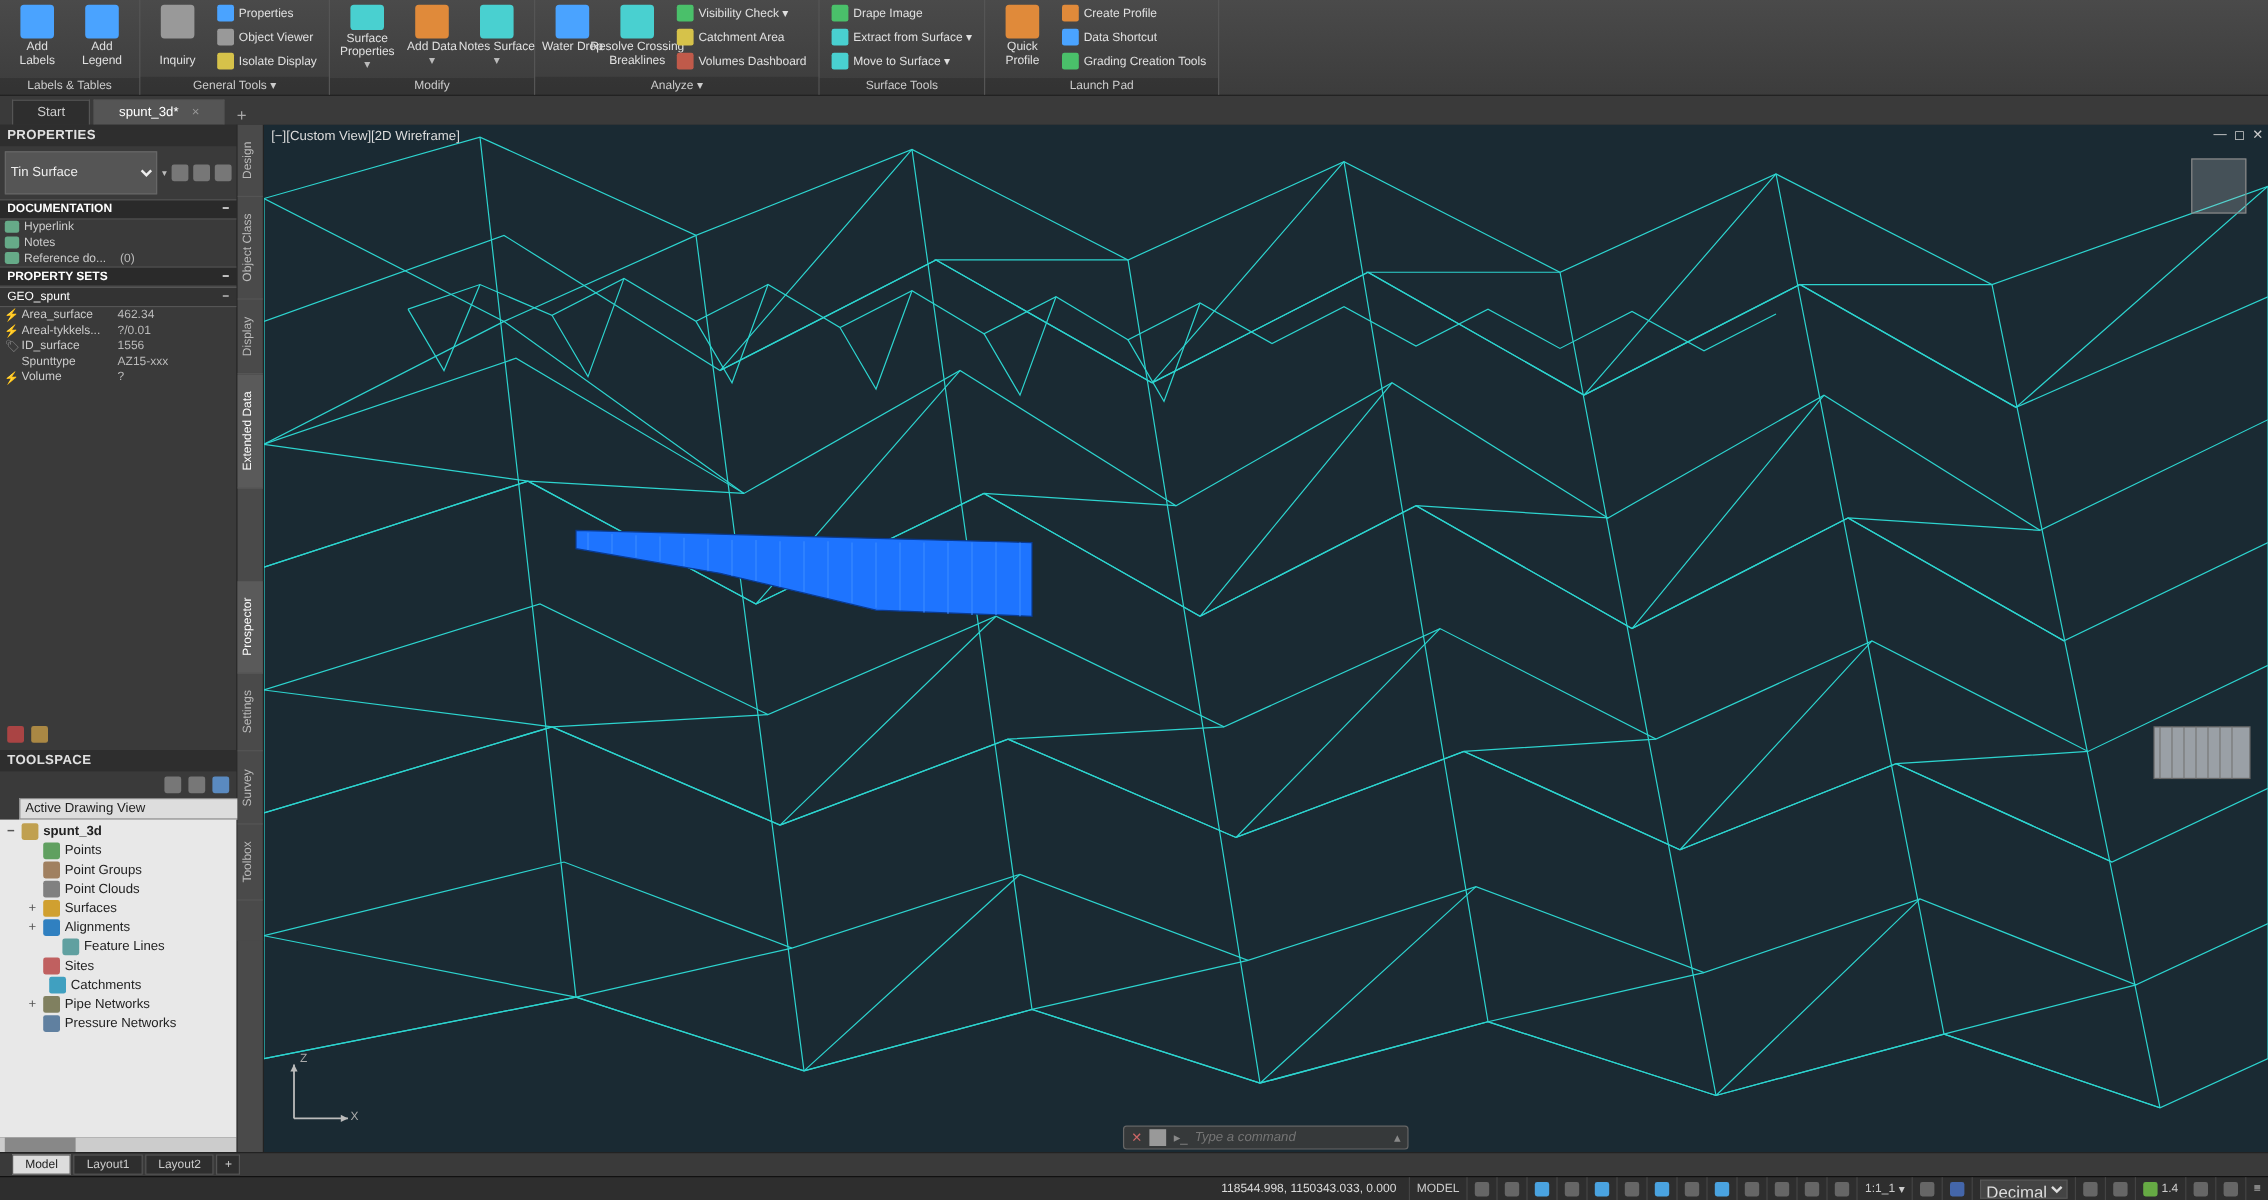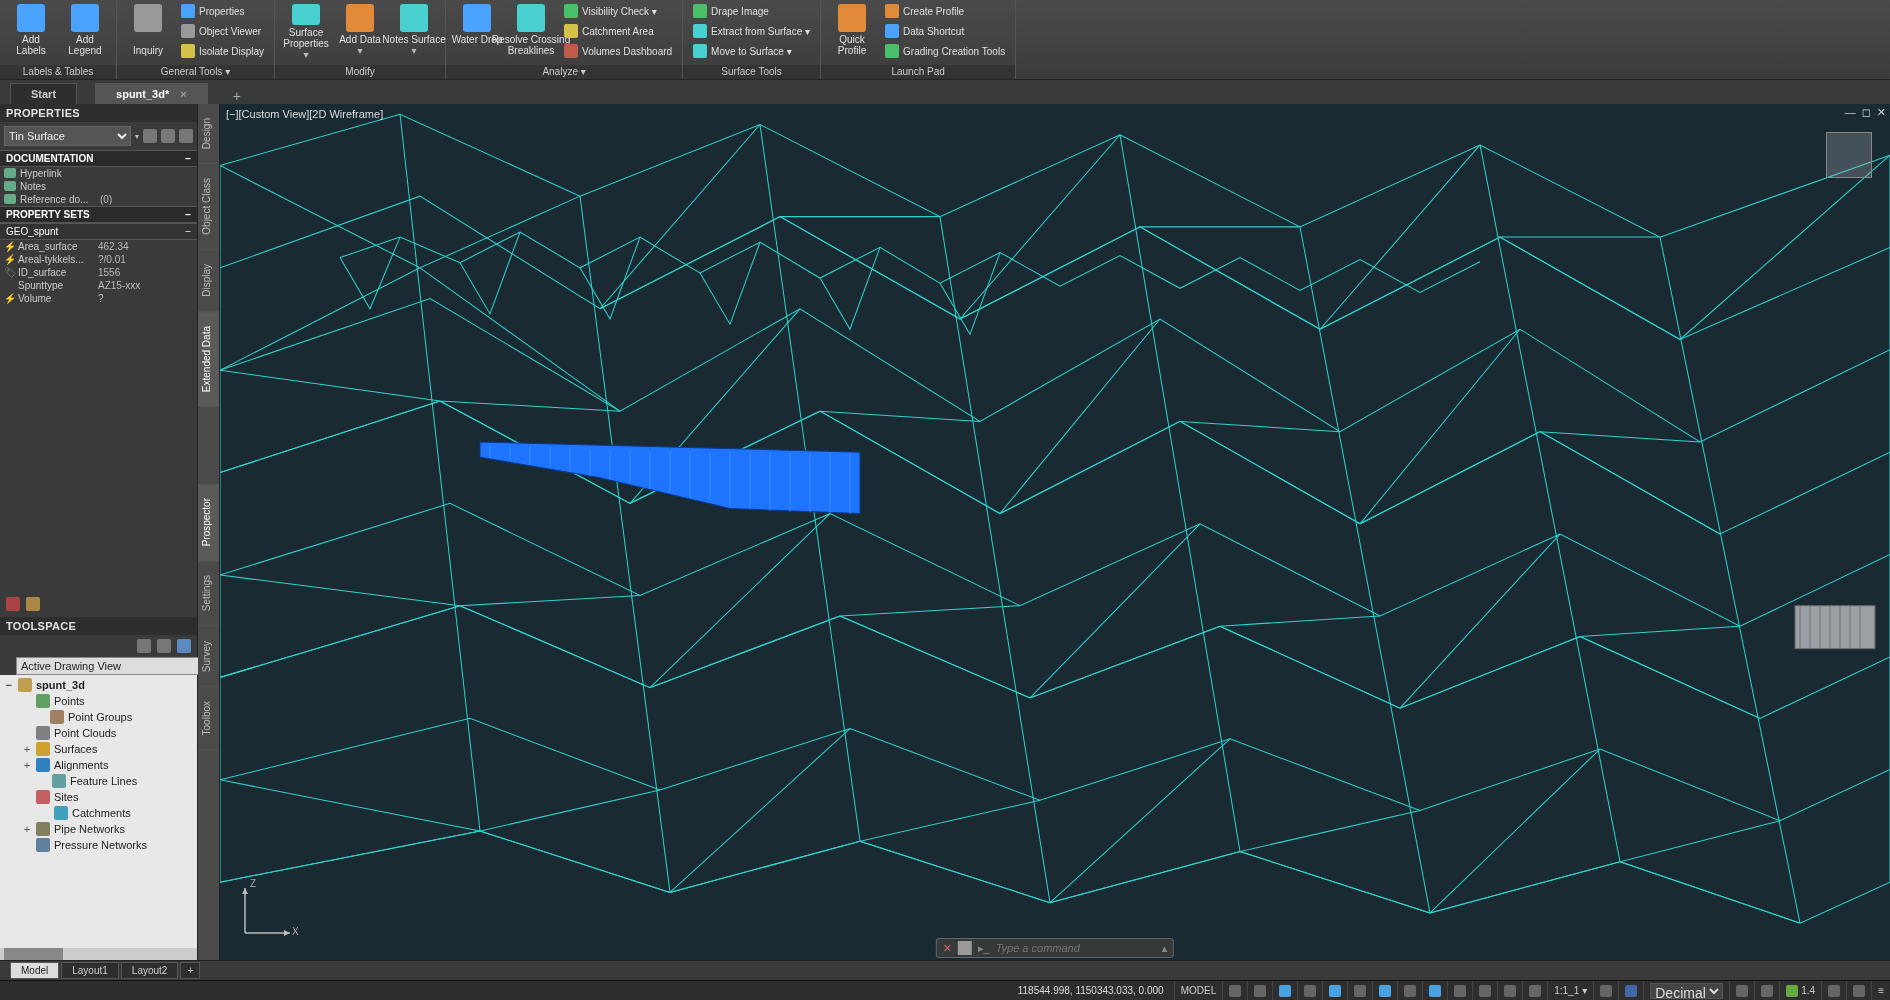--- a/index.html
+++ b/index.html
@@ -16,37 +16,37 @@
 .rbtn-stack { display: flex; flex-direction: column; gap: 2px; }
 .rbtn-small { display: flex; align-items: center; gap: 4px; height: 18px; padding: 0 4px; cursor: pointer; color: #e0e0e0; font-size: 10px; white-space: nowrap; }
 .rbtn-small .ic { width: 14px; height: 14px; background: #888; border-radius: 2px; }
 .arrow-down { font-size: 8px; color: #bbb; }
 
 
 .ic.blue { background:#4aa3ff; } .ic.cyan{background:#49d0d0;} .ic.yellow{background:#d6c24a;} .ic.green{background:#4ac06a;} .ic.red{background:#c05a4a;} .ic.orange{background:#e08a3a;} .ic.grey{background:#999;}
 
 
 .doctabs { height: 24px; background: #3a3a3a; display: flex; align-items: flex-end; padding-left: 10px; gap: 0; }
-.doctab { padding: 4px 20px; background: #2e2e2e; color: #ccc; border: 1px solid #555; border-bottom: none; font-size: 11px; cursor: pointer; margin-right: 18px; font-weight: bold; }
+.doctab { padding: 4px 20px; background: #2e2e2e; color: #ccc; border: 1px solid #555; border-bottom: none; font-size: 11px; cursor: pointer; margin-right: 3px; }
 .doctab.active { background: #555; color: #fff; }
 .doctab .close { margin-left: 8px; color: #999; }
 .newtab { width: 22px; text-align: center; color: #aaa; font-size: 14px; cursor: pointer; }
 
 
 .main { display: flex; height: calc(1000px - 80px - 24px - 20px - 20px); }
 .left { width: 198px; background: #3a3a3a; display: flex; flex-direction: column; border-right: 1px solid #222; }
 .vtabs { width: 22px; background: #4a4a4a; display: flex; flex-direction: column; border-right: 1px solid #222; }
 .vtab { writing-mode: vertical-rl; transform: rotate(180deg); padding: 14px 3px; font-size: 10px; color: #bbb; border-top: 1px solid #555; cursor: pointer; text-align: center; }
 .vtab.active { background: #5a5a5a; color: #fff; }
 .viewport { flex: 1; position: relative; background: #1a2a33; overflow: hidden; }
 
 
 .panel-title { background: #2e2e2e; color: #e0e0e0; padding: 3px 6px; font-size: 11px; font-weight: bold; letter-spacing: .3px; }
 .prop-selector { display: flex; align-items: center; gap: 4px; padding: 4px; background: #3a3a3a; }
-.prop-selector select { flex: 1; background: #555; color: #eee; border: 1px solid #666; font-size: 11px; height: 20px; }
+.prop-selector select { flex: 1; background: #555; color: #eee; border: 1px solid #666; font-size: 11px; height: 36px; }
 .mini-ic { width: 14px; height: 14px; background: #777; border-radius: 2px; cursor: pointer; }
 .prop-section { background: #2a2a2a; color: #fff; font-weight: bold; padding: 2px 6px; font-size: 10px; border-top: 1px solid #555; border-bottom: 1px solid #555; display:flex; justify-content:space-between;}
 .prop-row { display: flex; font-size: 10px; padding: 1px 6px 1px 18px; color: #ccc; }
 .prop-row .k { width: 80px; overflow: hidden; text-overflow: ellipsis; white-space: nowrap; }
 .prop-row .v { flex: 1; color: #bbb; }
 .prop-row .lk { width:12px; height:10px; background:#6a8; border-radius:2px; margin-right:4px; margin-left:-14px;}
 .prop-row .fx { width:10px; height:10px; margin-right:4px; margin-left:-14px; color:#888;}
 .prop-spacer { flex: 1; min-height: 40px; }
 .prop-footer-ic { display:flex; gap:6px; padding:6px;}
 .prop-footer-ic div{width:14px;height:14px;background:#a44;border-radius:2px;}
@@ -330,21 +330,21 @@
             <div class="tree-row bold" style="padding-left: 4px;">
               <span class="tw">−</span>
               <span class="tic" style="background: rgb(192, 160, 80);"></span>
               <span>spunt_3d</span>
             </div>
             <div class="tree-row" style="padding-left: 22px;">
               <span class="tw"></span>
               <span class="tic" style="background: rgb(96, 160, 96);"></span>
               <span>Points</span>
             </div>
-            <div class="tree-row" style="padding-left: 36px;">
+            <div class="tree-row" style="padding-left: 22px;">
               <span class="tw"></span>
               <span class="tic" style="background: rgb(160, 128, 96);"></span>
               <span>Point Groups</span>
             </div>
             <div class="tree-row" style="padding-left: 22px;">
               <span class="tw"></span>
               <span class="tic" style="background: rgb(128, 128, 128);"></span>
               <span>Point Clouds</span>
             </div>
             <div class="tree-row" style="padding-left: 22px;">
@@ -360,21 +360,21 @@
             <div class="tree-row" style="padding-left: 38px;">
               <span class="tw"></span>
               <span class="tic" style="background: rgb(96, 160, 160);"></span>
               <span>Feature Lines</span>
             </div>
             <div class="tree-row" style="padding-left: 22px;">
               <span class="tw"></span>
               <span class="tic" style="background: rgb(192, 96, 96);"></span>
               <span>Sites</span>
             </div>
-            <div class="tree-row" style="padding-left: 40px; text-align: right;">
+            <div class="tree-row" style="padding-left: 27px; text-align: right;">
               <span class="tw"></span>
               <span class="tic" style="background: rgb(64, 160, 192);"></span>
               <span>Catchments</span>
             </div>
             <div class="tree-row" style="padding-left: 22px;">
               <span class="tw">+</span>
               <span class="tic" style="background: rgb(128, 128, 96);"></span>
               <span>Pipe Networks</span>
             </div>
             <div class="tree-row" style="padding-left: 22px;">

